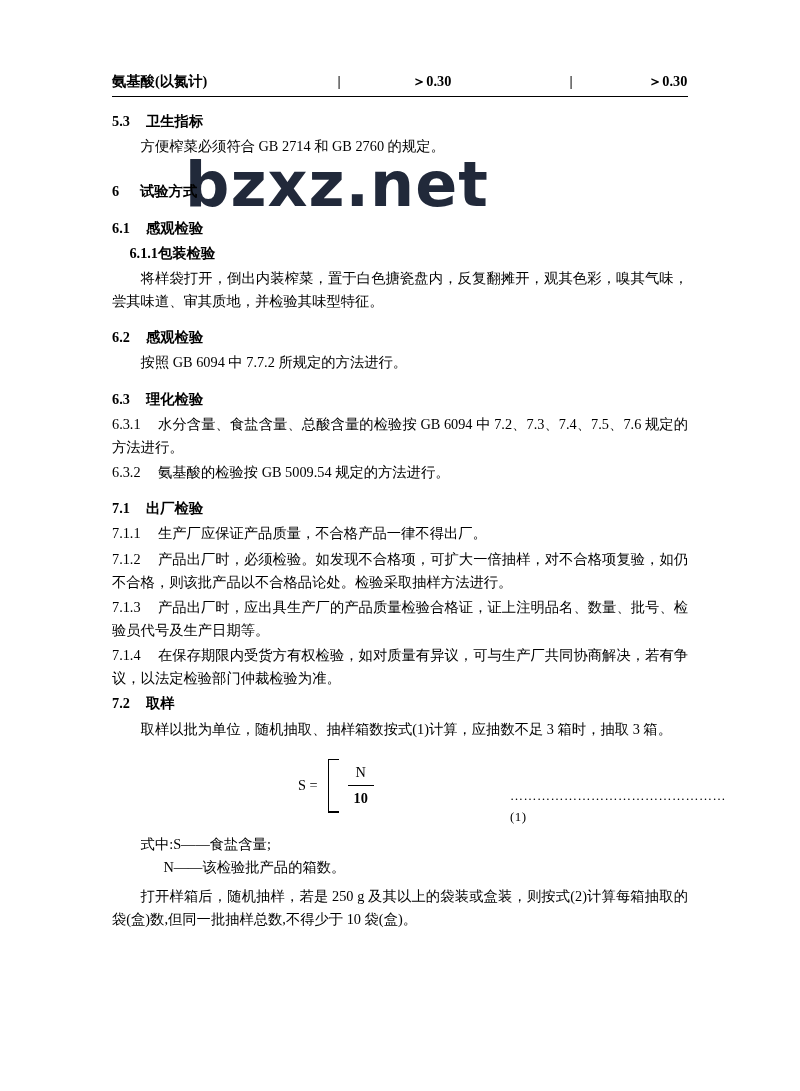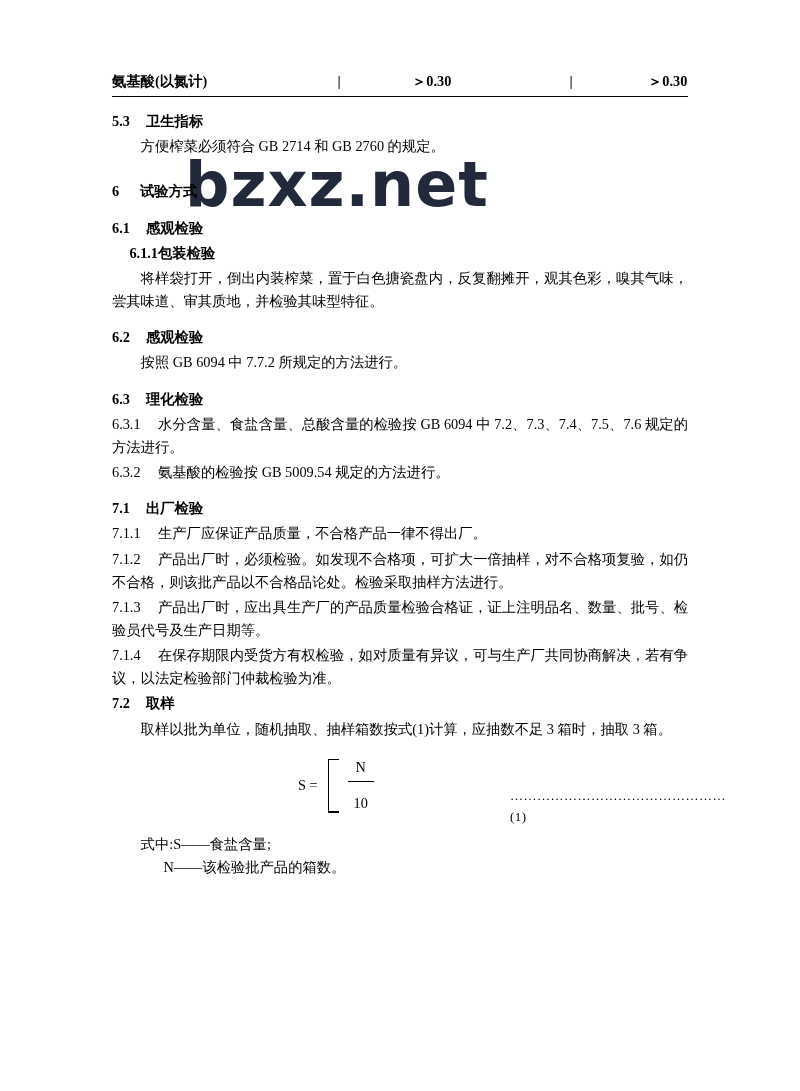--- a/index.html
+++ b/index.html
@@ -184,22 +184,22 @@
     padding: 0 8px 1px 8px;
   }
   .frac .bar {
     display: block;
     height: 1.4px;
     background: #000;
     margin: 1px 0 1px 0;
   }
   .frac .denom {
     display: block;
-    font-weight: normal;
-    padding-top: 10px;
+    font-weight: bold;
+    padding-top: 1px;
   }
   .dots-line {
     position: absolute;
     left: 398px;
     top: 28px;
     letter-spacing: 0.5px;
     font-size: 13px;
   }
   .where-lines {
     margin-top: 2px;
@@ -301,15 +301,16 @@
       <div class="dots-line">
         <span>…………………………………………</span><span>(1)</span>
       </div>
     </div>
 
     <div class="where-lines">
       <p class="l1">式中:S——食盐含量;</p>
       <p class="l2">N——该检验批产品的箱数。</p>
     </div>
 
+    <p class="para" style="margin-top:6px;">打开样箱后，随机抽样，若是 250 g 及其以上的袋装或盒装，则按式(2)计算每箱抽取的袋(盒)数,但同一批抽样总数,不得少于 10 袋(盒)。</p>
 
   </div>
 </div>
 
 </body></html>

